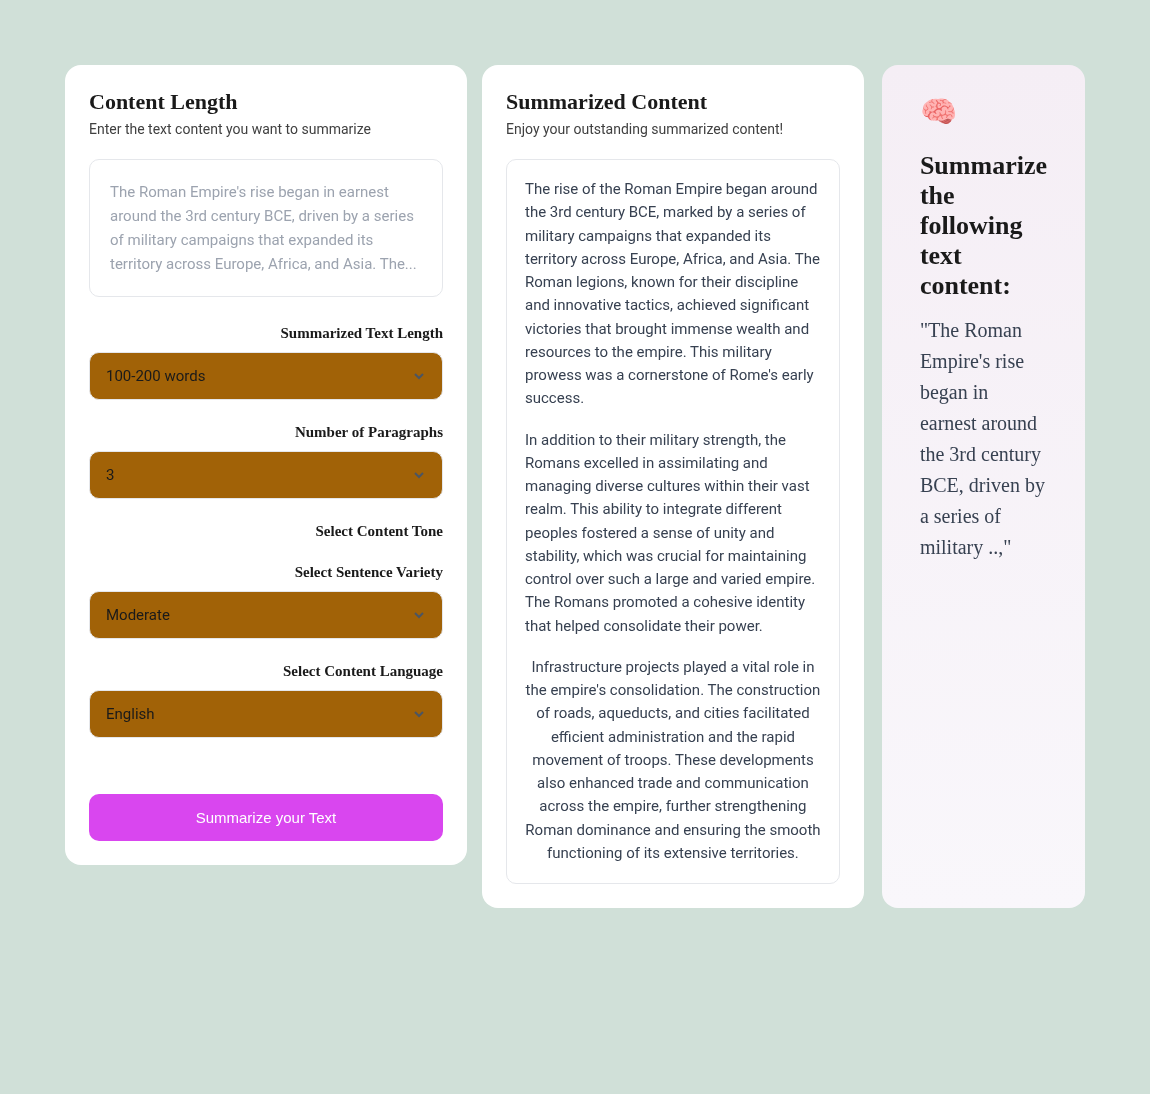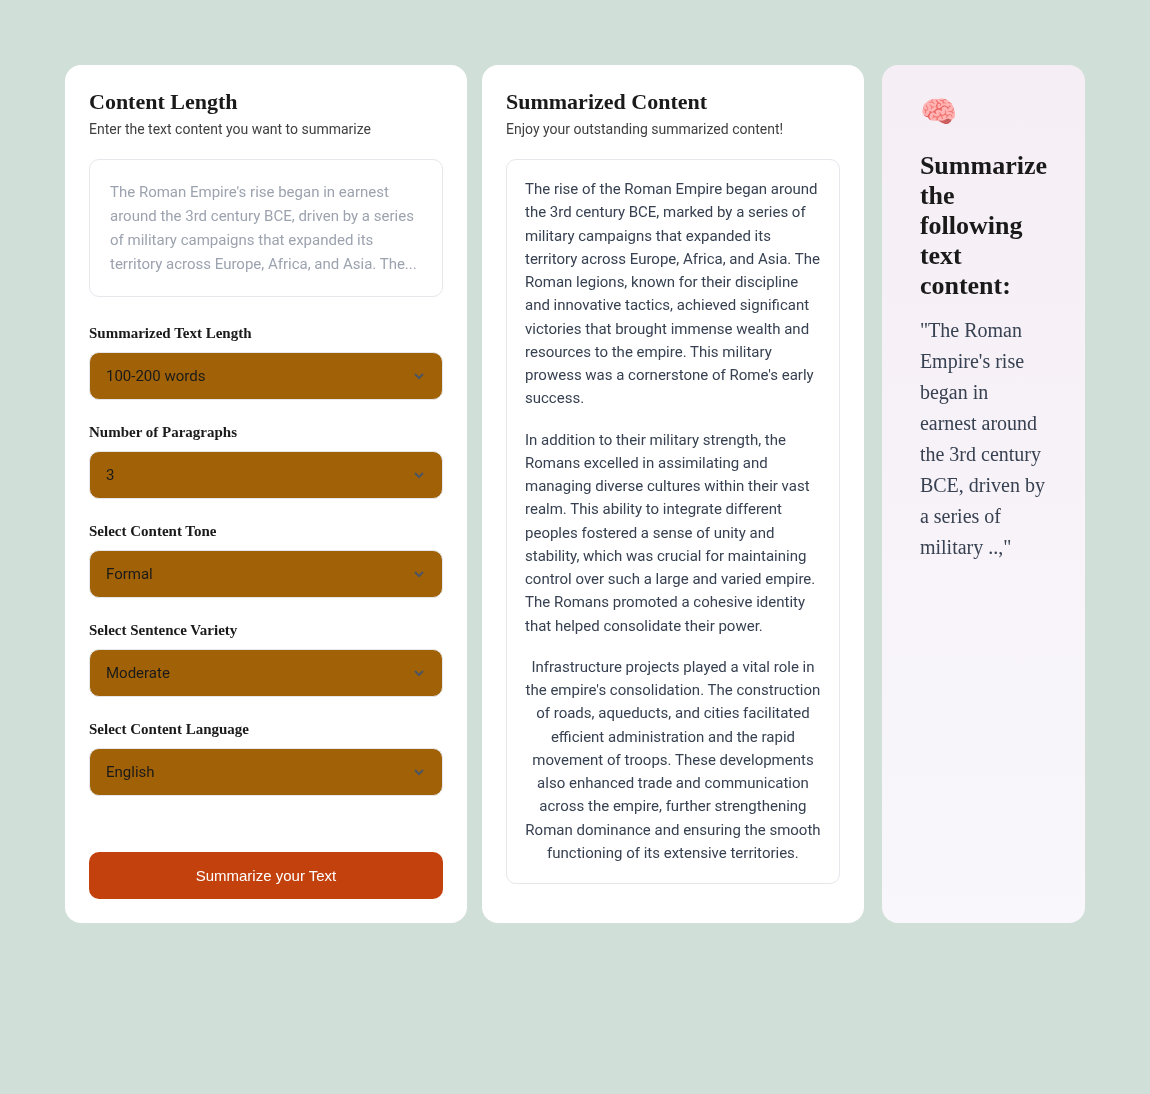--- a/index.html
+++ b/index.html
@@ -37,21 +37,21 @@
     .textarea-box {
       border: 1px solid #e5e7eb;
       border-radius: 10px;
       padding: 20px;
       font-size: 15px;
       line-height: 1.6;
       color: #9ca3af;
       min-height: 108px;
       margin-bottom: 28px;
     }
-    .field-group { margin-bottom: 24px; }
+    .field-group { margin-bottom: 24px; text-align: right; }
     .field-label {
       font-family: Georgia, 'Times New Roman', serif;
       font-size: 15px;
       font-weight: 600;
       color: #1a1a1a;
       margin-bottom: 10px;
       display: block;
     }
     .select-box {
       border: 1px solid #e5e7eb;
@@ -69,21 +69,21 @@
     }
     .chevron {
       width: 14px;
       height: 14px;
       display: flex;
       align-items: center;
       justify-content: center;
     }
     .chevron svg { width: 12px; height: 12px; stroke: #4b5563; stroke-width: 2; fill: none; }
     .btn-primary {
-      background: #c2410c;
+      background: #d946ef;
       color: #fff;
       border: none;
       border-radius: 10px;
       padding: 15px;
       width: 100%;
       font-size: 15px;
       font-weight: 500;
       cursor: pointer;
       margin-top: 32px;
     }
@@ -154,28 +154,20 @@
           <span class="chevron">
               <svg viewBox="0 0 12 12">
                 <polyline points="2,4 6,8 10,4"></polyline>
               </svg>
             </span>
         </div>
       </div>
 
       <div class="field-group">
         <label class="field-label">Select Content Tone</label>
-        <div class="select-box">
-          <span class="select-value">Formal</span>
-          <span class="chevron">
-              <svg viewBox="0 0 12 12">
-                <polyline points="2,4 6,8 10,4"></polyline>
-              </svg>
-            </span>
-        </div>
       </div>
 
       <div class="field-group">
         <label class="field-label">Select Sentence Variety</label>
         <div class="select-box">
           <span class="select-value">Moderate</span>
           <span class="chevron">
               <svg viewBox="0 0 12 12">
                 <polyline points="2,4 6,8 10,4"></polyline>
               </svg>

